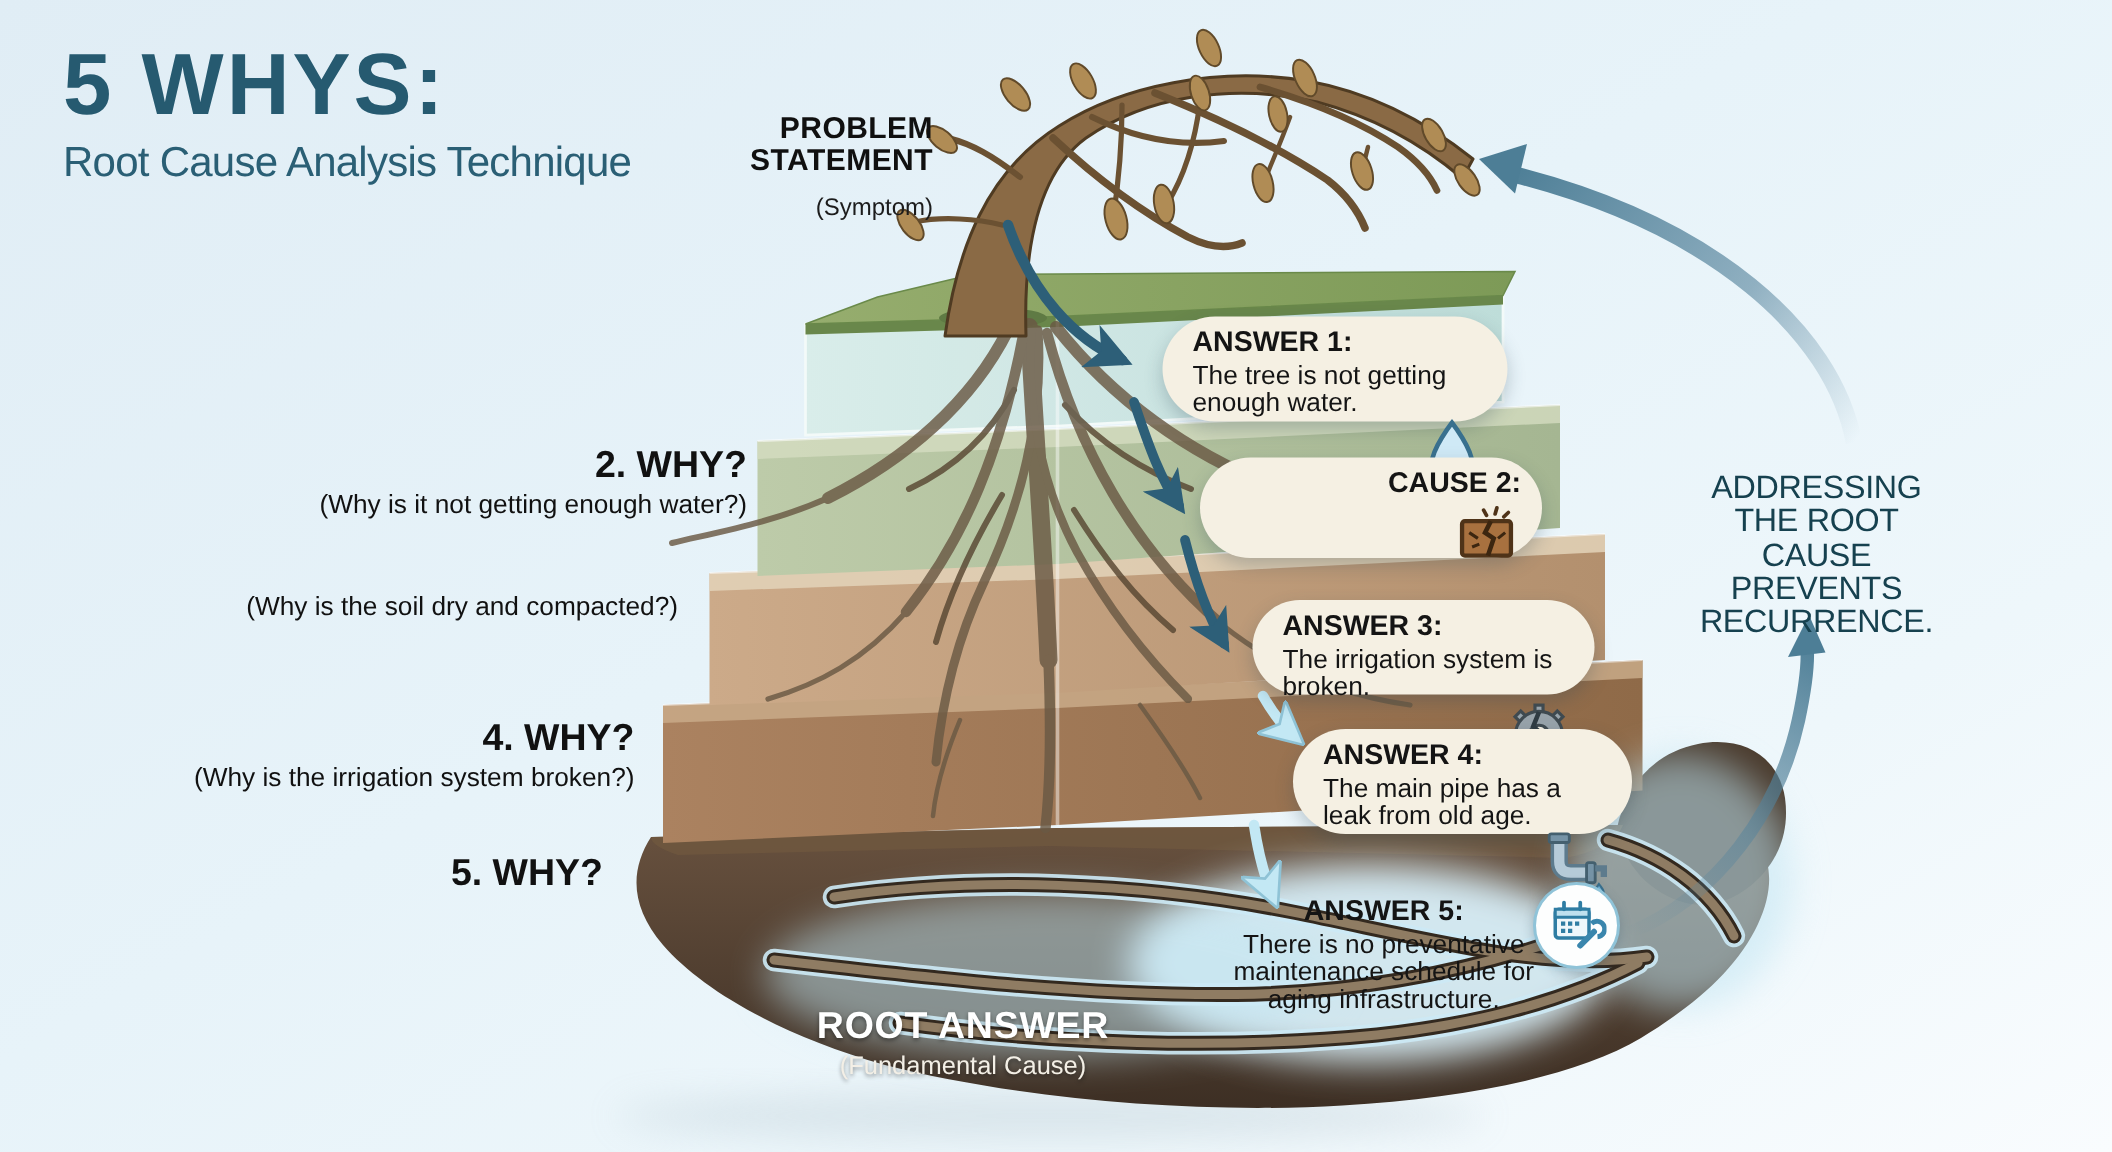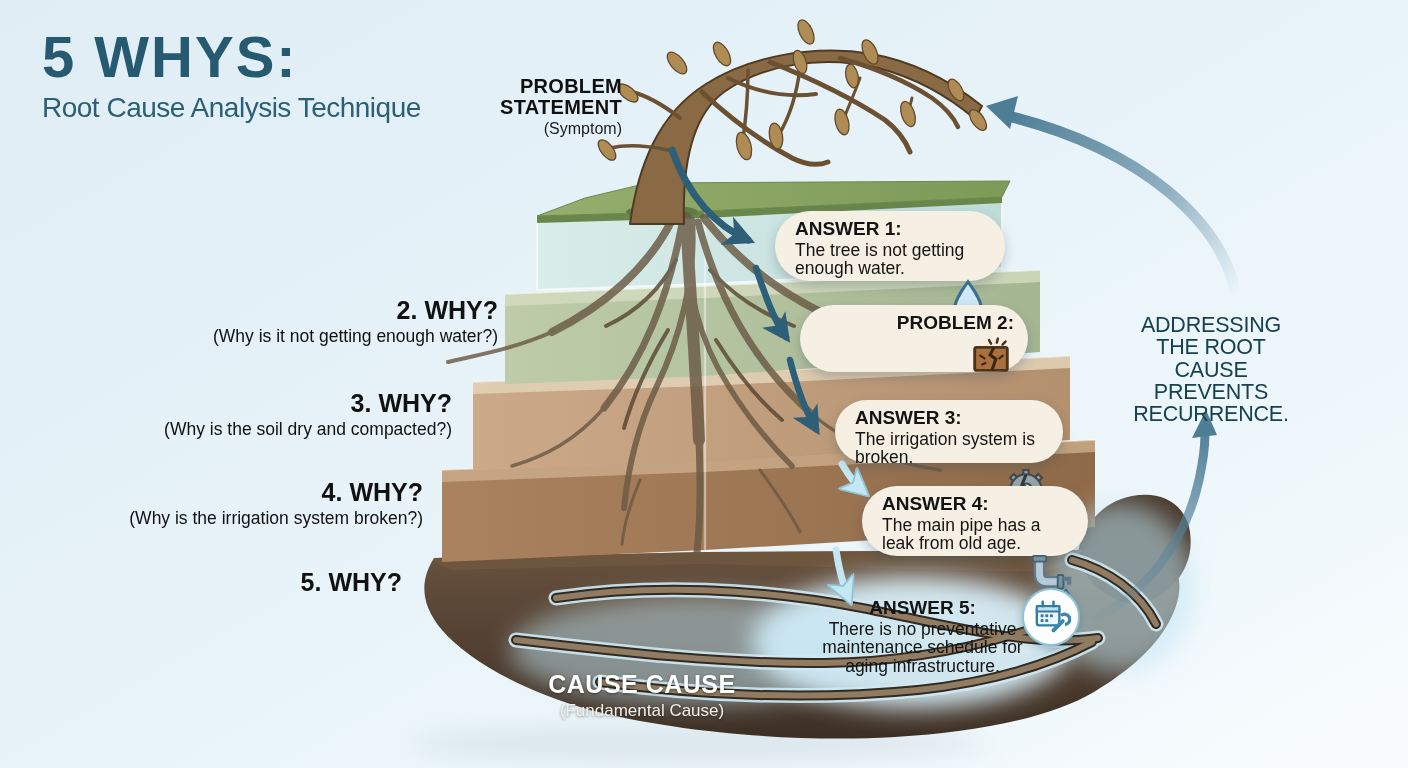--- a/index.html
+++ b/index.html
@@ -6,21 +6,21 @@
   .canvas{position:relative;width:1408px;height:768px;overflow:hidden;
     background:linear-gradient(150deg,#e0edf5 0%,#e7f3f9 45%,#eef7fb 75%,#f9fcfe 100%);
     font-family:"Liberation Sans",sans-serif;color:#161616;}
   .illustration{position:absolute;left:0;top:0;width:1408px;height:768px;z-index:1;}
   .txt{position:absolute;z-index:3;}
   .title-block{left:42px;top:28px;}
   .title-block h1{margin:0;font-size:58px;line-height:1.0;font-weight:bold;letter-spacing:2px;color:#265a70;}
   .title-block .subtitle{font-size:28px;letter-spacing:-0.5px;color:#2a5f75;margin-top:6px;}
   .problem-statement{top:76px;right:786px;text-align:right;}
   .ps-main{font-size:20px;font-weight:bold;line-height:21px;color:#101010;letter-spacing:0.3px;}
-  .ps-sub{font-size:16px;color:#1c1c1c;margin-top:2px;}
+  .ps-sub{font-size:16px;color:#1c1c1c;margin-top:12px;}
   .why-item{text-align:right;}
   .why-label{font-size:25px;font-weight:bold;color:#111;line-height:1.0;}
   .why-q{font-size:17.5px;color:#111;margin-top:3px;white-space:nowrap;}
   .pill{position:absolute;z-index:3;background:#f5f0e3;border-radius:36px;
     box-shadow:0 5px 12px rgba(50,75,88,.28);display:flex;align-items:flex-end;
     padding:8px 14px 8px 20px;box-sizing:border-box;flex-direction:column;}
   .pill-text{flex:1;}
   .ans-label{font-size:19px;font-weight:bold;line-height:1.08;color:#141414;}
   .ans-body{font-size:17.5px;line-height:1.06;color:#141414;margin-top:1px;}
   .pill-icon{width:46px;height:46px;flex:0 0 auto;margin-left:8px;}
@@ -221,21 +221,20 @@
     <div class="ps-main">PROBLEM</div>
     <div class="ps-main">STATEMENT</div>
     <div class="ps-sub">(Symptom)</div>
   </div>
 
   <div class="txt why-item" style="right:910px;top:298px;">
     <div class="why-label">2. WHY?</div>
     <div class="why-q">(Why is it not getting enough water?)</div>
   </div>
   <div class="txt why-item" style="right:956px;top:391px;">
-    <div class="why-label">3. WHY?</div>
     <div class="why-q">(Why is the soil dry and compacted?)</div>
   </div>
   <div class="txt why-item" style="right:985px;top:480px;">
     <div class="why-label">4. WHY?</div>
     <div class="why-q">(Why is the irrigation system broken?)</div>
   </div>
   <div class="txt why-item" style="right:1006px;top:570px;">
     <div class="why-label">5. WHY?</div>
   </div>
 
@@ -245,21 +244,21 @@
       <div class="ans-body">The tree is not getting enough water.</div>
     </div>
     <svg class="pill-icon" viewBox="0 0 24 24">
       <path d="M12 2 C12 2 5 11 5 16 a7 7 0 0 0 14 0 C19 11 12 2 12 2 Z" fill="#cfe9f6" stroke="#39708e" stroke-width="1.6"></path>
       <path d="M8.6 15.2 a4.6 4.6 0 0 0 1.8 3.6" fill="none" stroke="#6fa5c0" stroke-width="1.3" stroke-linecap="round"></path>
     </svg>
   </div>
 
   <div class="pill" style="left:800px;top:305px;width:228px;height:67px;">
     <div class="pill-text">
-      <div class="ans-label">PROBLEM 2:</div>
+      <div class="ans-label">CAUSE 2:</div>
     </div>
     <svg class="pill-icon" viewBox="0 0 24 24">
       <g stroke="#4f3318" stroke-width="1.3" stroke-linecap="round">
         <path d="M15 4.5 L15.6 2.4"></path>
           <path d="M12 5 L11 3.2"></path>
           <path d="M18 5.5 L19.6 4"></path>
       </g>
       <rect x="3.5" y="7" width="17" height="12" rx="1" fill="#a8713f" stroke="#4f3318" stroke-width="1.5"></rect>
       <path d="M13.5 7 L11.5 11 L14.5 13 L12.5 19" fill="none" stroke="#3c2610" stroke-width="1.6"></path>
       <path d="M6 11 l3 2 M18.5 11 l-2.5 2 M7 16 l2.5 -1" fill="none" stroke="#3c2610" stroke-width="1.1"></path>
@@ -318,21 +317,21 @@
           <rect x="11.4" y="10.4" width="1.7" height="1.7"></rect>
         <rect x="5.8" y="13.3" width="1.7" height="1.7"></rect>
           <rect x="8.6" y="13.3" width="1.7" height="1.7"></rect>
       </g>
       <path d="M13.5 20 L19 14.5" stroke="#3a86ad" stroke-width="2.4" stroke-linecap="round"></path>
       <path d="M18 11.2 a3.1 3.1 0 1 1 2.4 5.3" fill="none" stroke="#3a86ad" stroke-width="2"></path>
     </svg>
   </div>
 
   <div class="txt root-cause">
-    <div class="rc-label">CAUSE CAUSE</div>
+    <div class="rc-label">ROOT ANSWER</div>
     <div class="rc-sub">(Fundamental Cause)</div>
   </div>
 
   <div class="txt callout">
     <span>ADDRESSING</span>
     <span>THE ROOT CAUSE</span>
     <span>PREVENTS</span>
     <span>RECURRENCE.</span>
   </div>
 

